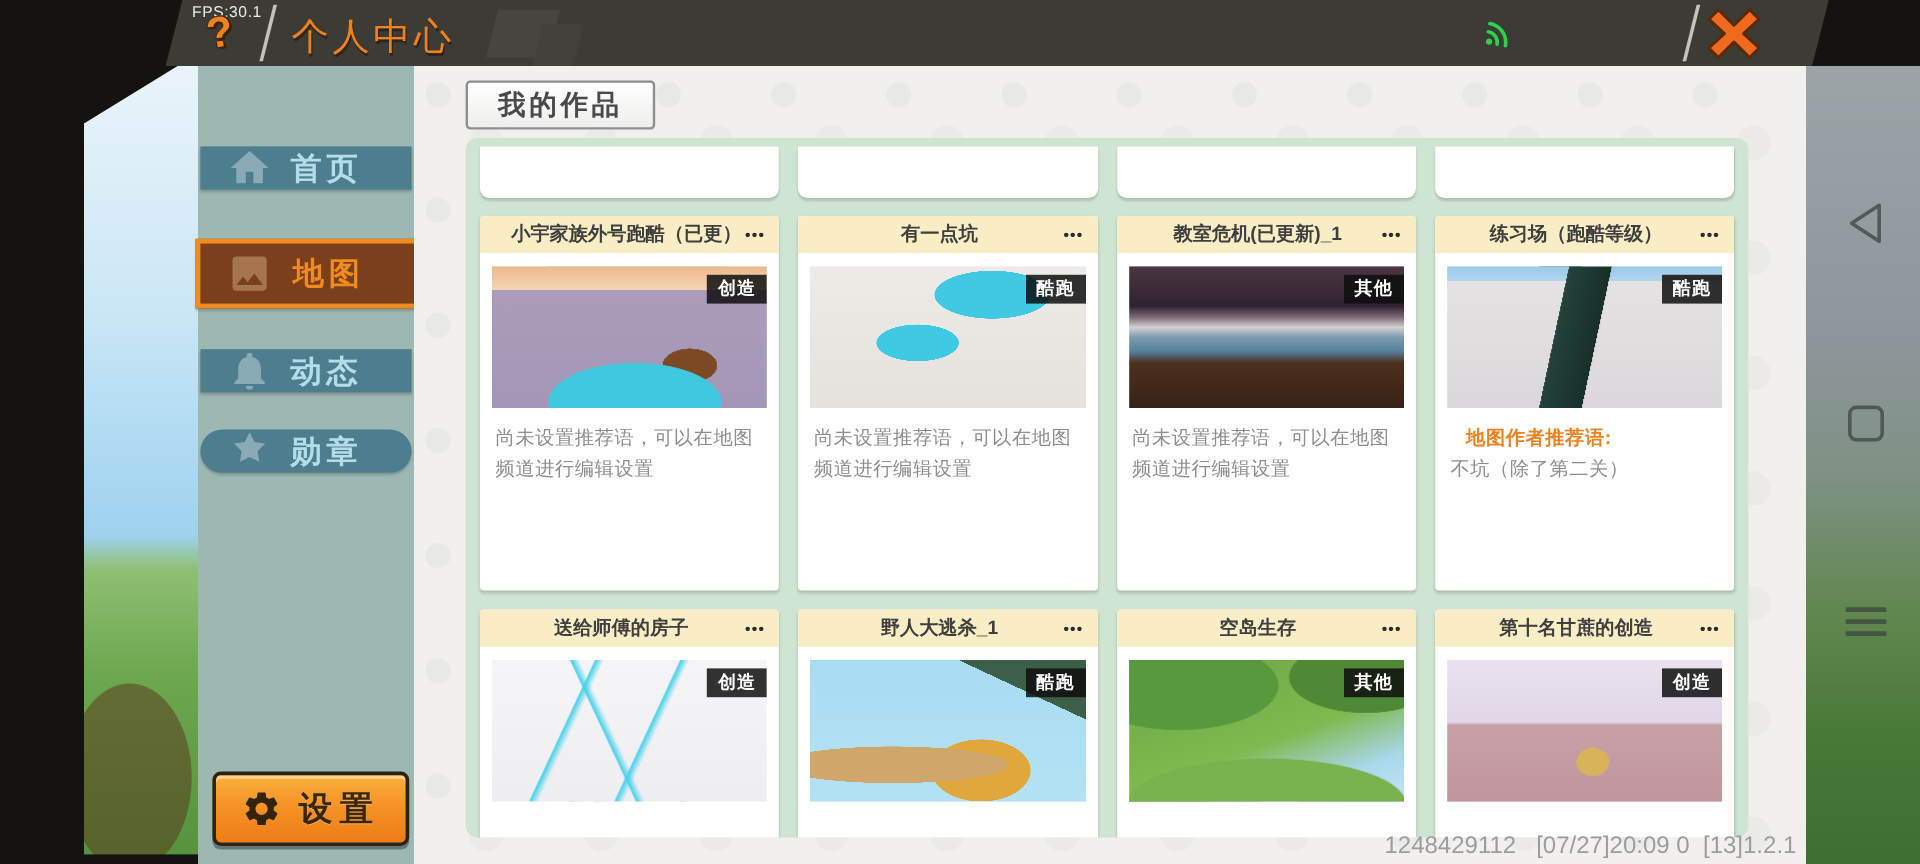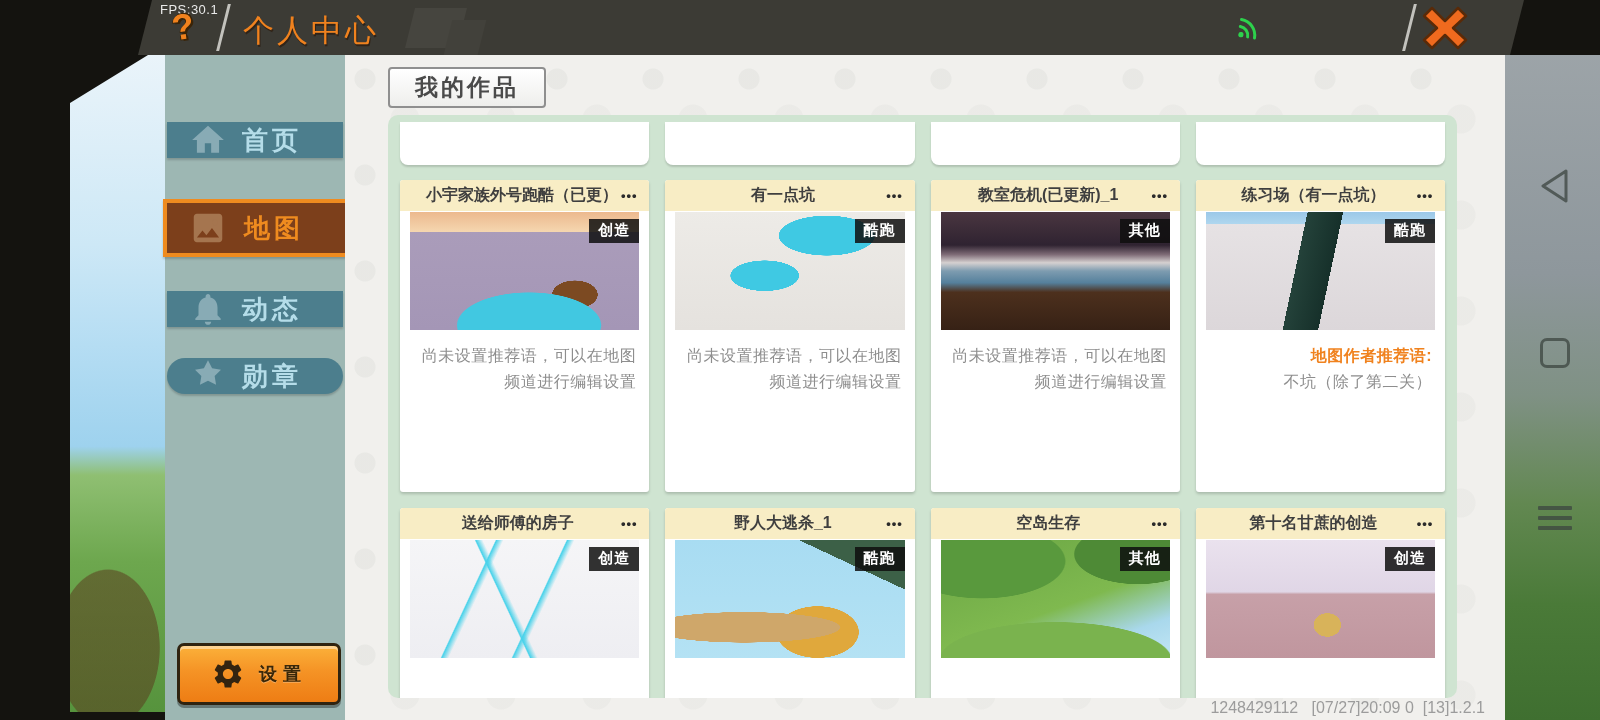--- a/index.html
+++ b/index.html
@@ -48,21 +48,21 @@
   .side-item .s-label{flex:1;text-align:center;margin-right:26px;font-size:26px;font-weight:700;color:#b5dde9;letter-spacing:4px;}
   .side-item.sel{background:#7c3f1b;border:4px solid #ef8b1f;height:50px;left:-2px;width:180px;}
   .side-item.sel .s-icon{color:#a5754f;}
   .side-item.sel .s-label{color:#ef8b1f;}
 
   .settings-btn{position:absolute;left:12px;top:588px;width:158px;height:56px;cursor:pointer;
     background:linear-gradient(180deg,#fbb13a 0%,#f59325 45%,#ee7d14 100%);
     border:3px solid #2f2310;border-radius:7px;box-shadow:inset 0 3px 0 rgba(255,255,255,.45),0 3px 0 rgba(0,0,0,.35);
     display:flex;align-items:center;justify-content:center;gap:14px;}
   .settings-btn .g-icon{width:34px;height:34px;color:#332410;}
-  .settings-btn .g-label{font-size:18px;font-weight:700;color:#3a2708;letter-spacing:6px;text-shadow:0 1px 0 rgba(255,255,255,.3);}
+  .settings-btn .g-label{font-size:28px;font-weight:700;color:#3a2708;letter-spacing:6px;text-shadow:0 1px 0 rgba(255,255,255,.3);}
 
   
   .panel{position:absolute;left:345px;top:55px;width:1160px;height:665px;background-color:#f1f0ed;
     background-image:
       radial-gradient(circle at 20px 24px, rgba(120,130,125,.07) 10px, transparent 11px),
       radial-gradient(circle at 60px 64px, rgba(120,130,125,.05) 14px, transparent 15px);
     background-size:96px 96px;}
   .tab{position:absolute;top:12px;height:41px;border-radius:4px;display:flex;align-items:center;justify-content:center;
     font-size:23px;font-weight:700;letter-spacing:3px;cursor:pointer;}
   .tab-works{left:43px;width:158px;background:linear-gradient(180deg,#ffffff,#eeeeec);border:2px solid #8f8f8f;color:#4a4a4a;box-sizing:border-box;}
@@ -72,24 +72,24 @@
     overflow:hidden;padding:7px 12px 0;box-sizing:border-box;}
   .card-row{display:flex;gap:16px;}
   .row-partial{margin-bottom:15px;}
   .row-cards{margin-bottom:16px;}
   .partial-card{flex:1;height:43px;background:#fff;border-radius:0 0 8px 8px;box-shadow:0 2px 2px rgba(0,0,0,.15);cursor:pointer;}
 
   .map-card{flex:1;height:312px;background:#fff;border-radius:3px;box-shadow:0 2px 3px rgba(0,0,0,.18);overflow:hidden;cursor:pointer;}
   .card-head{height:31px;background:#f8edc5;display:flex;align-items:center;}
   .card-title{flex:1;text-align:center;font-size:16px;font-weight:700;color:#3f3f3f;white-space:nowrap;overflow:hidden;padding-left:26px;}
   .card-more{width:40px;text-align:center;font-size:13px;font-weight:700;color:#2b2b2b;letter-spacing:1px;cursor:pointer;}
-  .thumb{position:relative;margin:1px 10px 0;height:118px;overflow:hidden;}
+  .thumb{position:relative;margin:11px 10px 0;height:118px;overflow:hidden;}
   .badge{position:absolute;right:0;top:7px;background:rgba(14,14,14,.85);color:#fff;font-size:15px;font-weight:700;
     padding:2px 9px 3px;letter-spacing:1px;}
-  .desc{margin:13px 13px 0;font-size:16px;color:#8e8e8e;line-height:1.6;letter-spacing:.5px;text-align:right;}
+  .desc{margin:13px 13px 0;font-size:16px;color:#8e8e8e;line-height:1.6;letter-spacing:.5px;}
   .desc .author-label{color:#f0821e;font-weight:700;display:block;margin-left:13px;}
 
   
   .t1{background-image:
       radial-gradient(ellipse 52% 46% at 52% 96%, #41c8e1 0 60%, rgba(65,200,225,0) 61%),
       radial-gradient(ellipse 10% 12% at 72% 70%, #7c4a22 0 99%, transparent 100%),
       linear-gradient(180deg,#ecb98e 0%,#f5d7b0 17%,#aa9cba 17%,#a496b6 100%);}
   .t2{background-image:
       radial-gradient(ellipse 15% 13% at 39% 54%, #3fc9e3 0 99%, transparent 100%),
       radial-gradient(ellipse 21% 17% at 66% 20%, #3fc9e3 0 99%, transparent 100%),
@@ -110,21 +110,21 @@
       linear-gradient(180deg,#a8dcf2 0%,#b4e2f4 100%);}
   .t7{background-image:
       radial-gradient(ellipse 60% 52% at 18% 18%, #59993d 0 60%, transparent 61%),
       radial-gradient(ellipse 72% 46% at 50% 102%, #7ab34e 0 70%, transparent 71%),
       radial-gradient(ellipse 46% 42% at 86% 12%, #4e8a36 0 60%, transparent 61%),
       linear-gradient(160deg,#6aa544 0%,#7fb94f 55%,#a9d8ec 80%,#c2e6f5 100%);}
   .t8{background-image:
       radial-gradient(ellipse 6% 10% at 53% 72%, #d8b35a 0 99%, transparent 100%),
       linear-gradient(180deg,#eae2ee 0%,#e0d6e6 44%,#c7a0a8 46%,#c0969e 100%);}
 
-  .status-text{position:absolute;right:20px;bottom:3px;font-size:16px;color:#9c9c9c;white-space:pre;}
+  .status-text{position:absolute;right:8px;bottom:3px;font-size:20px;color:#9c9c9c;white-space:pre;}
 </style>
 </head>
 <body>
 
 <div id="stage">
 
   <div class="game-left"></div>
   <div class="game-right">
     <svg class="nav-ic" style="position:absolute;left:33px;top:168px;" width="32" height="36" viewBox="0 0 32 36">
       <path d="M28 3 L5 18 L28 33 Z" fill="none" stroke="#3c4540" stroke-width="3" stroke-linejoin="round"></path>
@@ -232,21 +232,21 @@
                 <div class="card-title">教室危机(已更新)_1</div>
                 <div class="card-more">•••</div>
               </div>
               <div class="thumb t3">
                 <div class="badge">其他</div>
               </div>
               <div class="desc">尚未设置推荐语，可以在地图频道进行编辑设置</div>
             </div>
             <div class="map-card">
               <div class="card-head">
-                <div class="card-title">练习场（有一点坑）</div>
+                <div class="card-title">练习场（跑酷等级）</div>
                 <div class="card-more">•••</div>
               </div>
               <div class="thumb t4">
                 <div class="badge">酷跑</div>
               </div>
               <div class="desc"><span class="author-label">地图作者推荐语:</span>不坑（除了第二关）</div>
             </div>
           </div>
           <div class="card-row row-cards">
             <div class="map-card">

